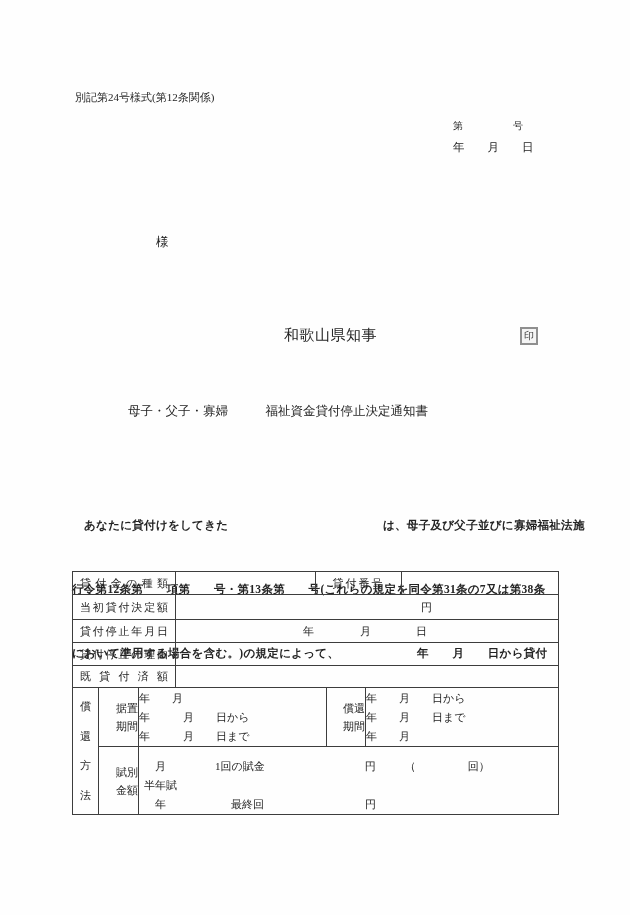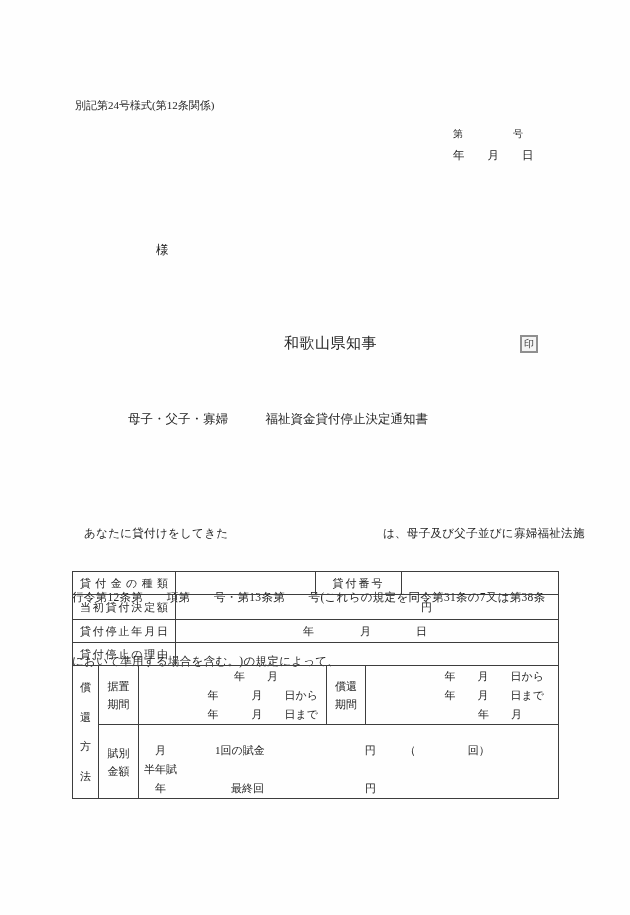--- a/index.html
+++ b/index.html
@@ -1,55 +1,55 @@
 <!DOCTYPE html>
 <html><head>
 <meta charset="utf-8">
 <style>
   html,body{margin:0;padding:0;}
   body{
     width:630px;height:915px;background:#fefefe;position:relative;
     font-family:"Liberation Serif","DejaVu Serif",serif;color:#242424;
     -webkit-font-smoothing:antialiased;
   }
-  .abs{position:absolute;white-space:pre;margin-top:8px;}
+  .abs{position:absolute;white-space:pre;}
   .form-number{left:75px;top:90px;font-size:11px;}
   .doc-number{left:453px;top:119px;font-size:10px;}
   .doc-date{left:453px;top:140px;font-size:11.5px;}
   .addressee{left:156px;top:234px;font-size:12.5px;}
   .issuer{left:284px;top:326px;font-size:15px;letter-spacing:0.5px;}
   .seal{
     left:520px;top:327px;width:14px;height:14px;border:2px solid #8f8f8f;
     background:#f4f4f4;color:#3a3a3a;font-size:10px;line-height:14px;
     text-align:center;white-space:normal;
   }
   .doc-title{left:0;top:403px;width:556px;text-align:center;font-size:12.5px;}
   .paragraph{left:72px;top:472px;width:495px;font-size:11.5px;line-height:21.4px;letter-spacing:0.3px;}
-  .pline{position:relative;white-space:pre;}
+  .pline{position:relative;white-space:pre;font-weight:bold;}
   .pline .indent{display:inline-block;width:12px;}
   .tail1{position:absolute;left:311px;top:0;}
   .tail3{position:absolute;left:345px;top:0;}
 
   .tablewrap{position:absolute;left:72px;top:571px;width:486px;}
   table{border-collapse:collapse;table-layout:fixed;width:486px;font-size:11px;color:#242424;}
   td{border:1px solid #3d3d3d;padding:0;vertical-align:middle;overflow:hidden;}
   .t2{margin-top:-1px;}
   .jlabel{text-align:justify;text-align-last:justify;padding:0 7px;}
   .clabel{text-align:center;letter-spacing:2px;}
   .nopad{padding:0;}
   i.sp{display:inline-block;height:1px;vertical-align:middle;}
   .vcol-inner{height:118px;display:flex;flex-direction:column;justify-content:space-between;
     align-items:center;padding:7px 0;box-sizing:border-box;}
-  .lbl2{text-align:center;line-height:18px;}
+  .lbl2{text-align:right;line-height:18px;}
   .tlines{padding-top:1px;}
-  .tline{line-height:19px;text-align:right;white-space:pre;}
+  .tline{line-height:19px;white-space:pre;}
   .pr48{padding-right:48px;} .pr8{padding-right:8px;}
   .pr14{padding-right:14px;} .pr36{padding-right:36px;}
   .iline{line-height:19px;white-space:pre;}
-  .ilines{padding-top:16px;}
+  .ilines{padding-top:10px;}
 </style>
 </head>
 <body>
 
 <div class="abs form-number">別記第24号様式(第12条関係)</div>
 
 <div class="abs doc-number">第　　　　　号</div>
 <div class="abs doc-date">年　　月　　日</div>
 
 <div class="abs addressee">様</div>
@@ -57,21 +57,21 @@
 <div class="abs issuer">和歌山県知事</div>
 <div class="abs seal">
   <span>印</span>
 </div>
 
 <div class="abs doc-title">母子・父子・寡婦　　　福祉資金貸付停止決定通知書</div>
 
 <div class="abs paragraph">
   <div class="pline"><span class="indent"></span><span>あなたに貸付けをしてきた</span><span class="tail1">は、母子及び父子並びに寡婦福祉法施</span></div>
   <div class="pline">行令第12条第　　項第　　号・第13条第　　号(これらの規定を同令第31条の7又は第38条</div>
-  <div class="pline"><span>において準用する場合を含む。)の規定によって、</span></div>
+  <div class="pline"><span>において準用する場合を含む。)の規定によって、</span><span class="tail3">年　　月　　日から貸付</span></div>
 </div>
 
 <div class="tablewrap">
   <table class="t1">
     <colgroup>
         <col style="width:103px">
         <col style="width:140px">
         <col style="width:86px">
         <col style="width:157px">
       </colgroup>
@@ -85,20 +85,24 @@
     <tr style="height:25px">
       <td class="jlabel">当初貸付決定額</td>
       <td colspan="3" class="nopad"><i class="sp" style="width:245px"></i><span>円</span></td>
     </tr>
     <tr style="height:23px">
       <td class="jlabel">貸付停止年月日</td>
       <td colspan="3" class="nopad"><i class="sp" style="width:127px"></i><span>年</span><i class="sp" style="width:46px"></i><span>月</span><i class="sp" style="width:45px"></i><span>日</span></td>
     </tr>
     <tr style="height:23px">
       <td class="jlabel">貸付停止の理由</td>
+      <td colspan="3"></td>
+    </tr>
+    <tr style="height:22px">
+      <td class="jlabel">既貸付済額</td>
       <td colspan="3"></td>
     </tr>
   </tbody>
     </table>
 
   <table class="t2">
     <colgroup>
         <col style="width:26px">
         <col style="width:40px">
         <col style="width:188px">

